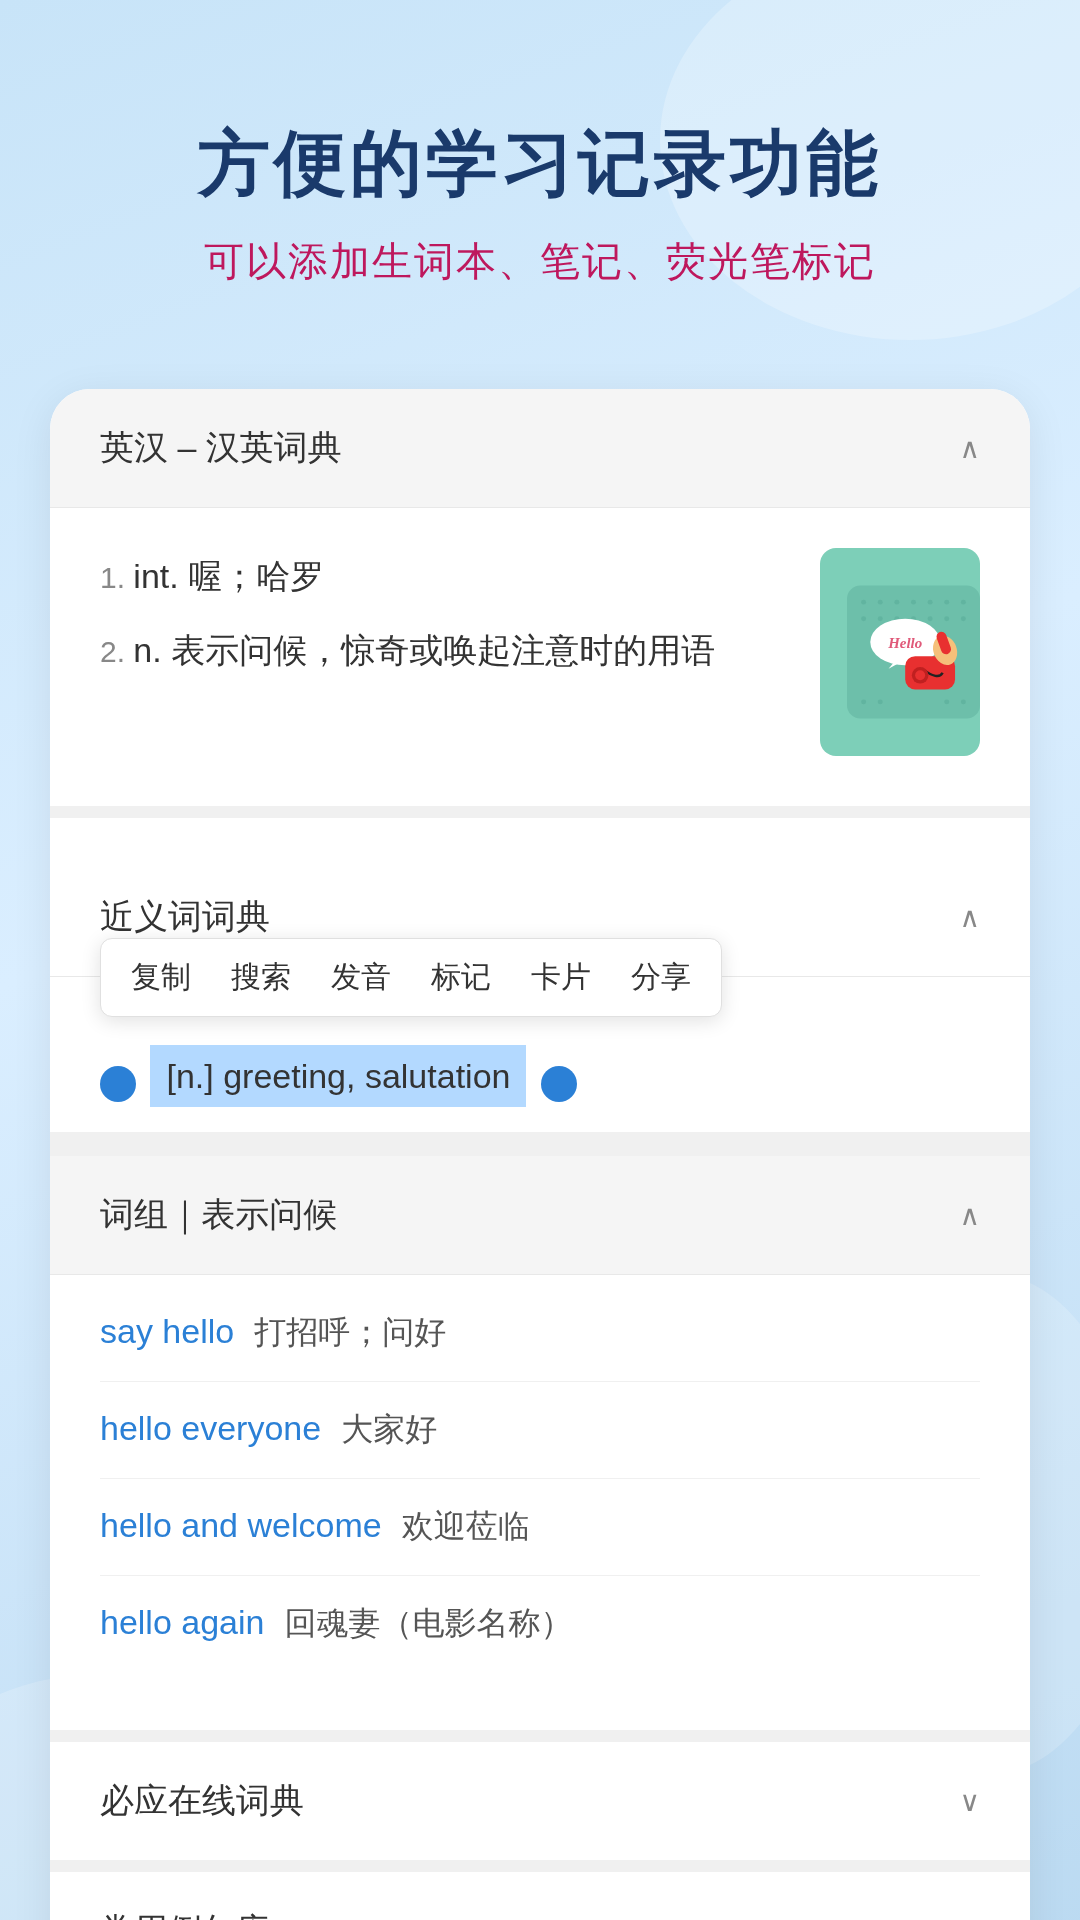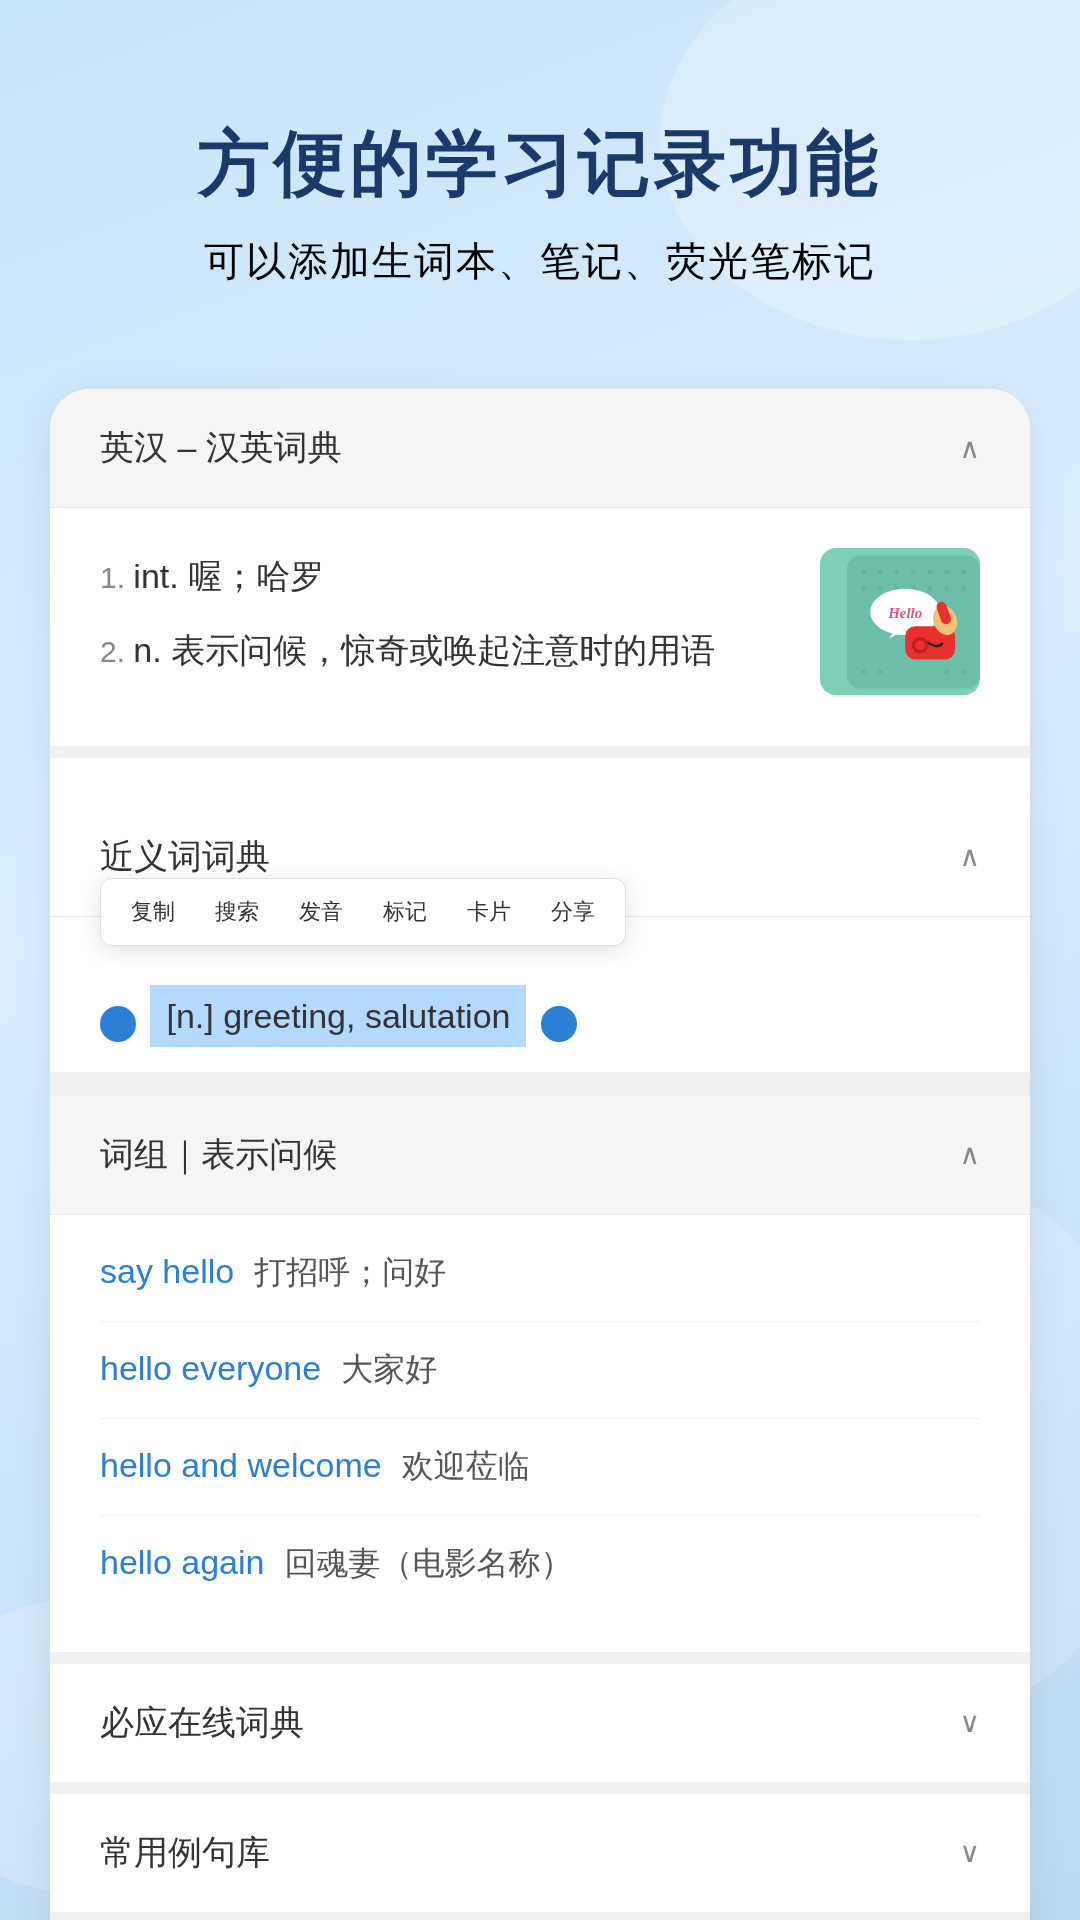--- a/index.html
+++ b/index.html
@@ -54,21 +54,21 @@
       font-size: 72px;
       font-weight: 800;
       color: #1a3a6b;
       letter-spacing: 4px;
       line-height: 1.2;
       margin-bottom: 28px;
     }
 
     .header-subtitle {
       font-size: 40px;
-      color: #000000;
+      color: #be185d;
       font-weight: 400;
       letter-spacing: 2px;
       margin-top: 8px;
     }
 
     .main-card {
       margin: 20px 50px 0;
       background: white;
       border-radius: 40px;
       overflow: hidden;
@@ -119,21 +119,21 @@
       margin-bottom: 16px;
     }
 
     .def-num {
       color: #888;
       font-size: 30px;
     }
 
     .hello-image {
       width: 160px;
-      height: 147px;
+      height: 208px;
       border-radius: 16px;
       overflow: hidden;
       flex-shrink: 0;
       margin-left: 30px;
       background: #7dcfb8;
       display: flex;
       align-items: center;
       justify-content: center;
       position: relative;
       padding-left: 27px;
@@ -160,21 +160,21 @@
       display: flex;
       gap: 40px;
       position: absolute;
       top: 80px;
       left: 50px;
       z-index: 10;
       box-shadow: 0 4px 20px rgba(0,0,0,0.12);
     }
 
     .context-menu-item {
-      font-size: 22px;
+      font-size: 30px;
       color: #333;
       cursor: pointer;
     }
 
     .selection-handle-left {
       width: 36px;
       height: 36px;
       background: #2b80d6;
       border-radius: 50%;
       display: inline-block;
@@ -191,21 +191,21 @@
       margin-left: 10px;
       vertical-align: middle;
     }
 
     
     .phrases-section {
       background: white;
     }
 
     .phrase-list {
-      padding: 10px 50px 40px;
+      padding: 10px 50px 58px;
     }
 
     .phrase-item {
       display: flex;
       align-items: baseline;
       padding: 26px 0;
       border-bottom: 1px solid #f0f0f0;
       font-size: 34px;
     }
 

